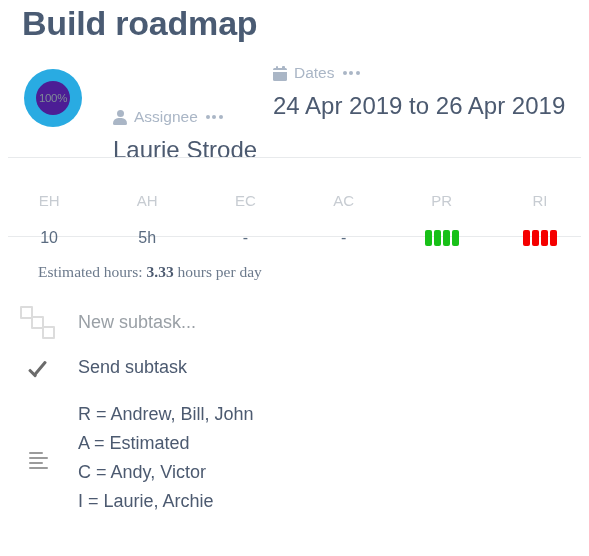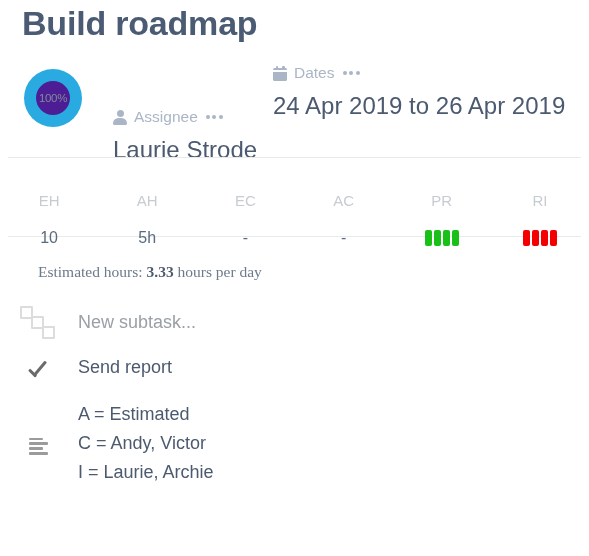--- a/index.html
+++ b/index.html
@@ -440,32 +440,33 @@
     <div class="row-text placeholder">New subtask...</div>
   </div>
 
   <div class="row-item row-report">
     <div class="row-icon">
       <span class="icon-check">
         <i class="a"></i>
           <i class="b"></i>
       </span>
     </div>
-    <div class="row-text">Send report</div>
+    <div class="row-text">Send subtask</div>
   </div>
 
   <div class="row-item row-notes">
     <div class="row-icon">
       <span class="icon-list">
         <i class="l1"></i>
           <i class="l2"></i>
           <i class="l3"></i>
           <i class="l4"></i>
       </span>
     </div>
     <div class="row-text">
+      <div class="notes-line">R = Andrew, Bill, John</div>
       <div class="notes-line">A = Estimated</div>
       <div class="notes-line">C = Andy, Victor</div>
       <div class="notes-line">I = Laurie, Archie</div>
     </div>
   </div>
 
 </div>
 
 </body></html>

